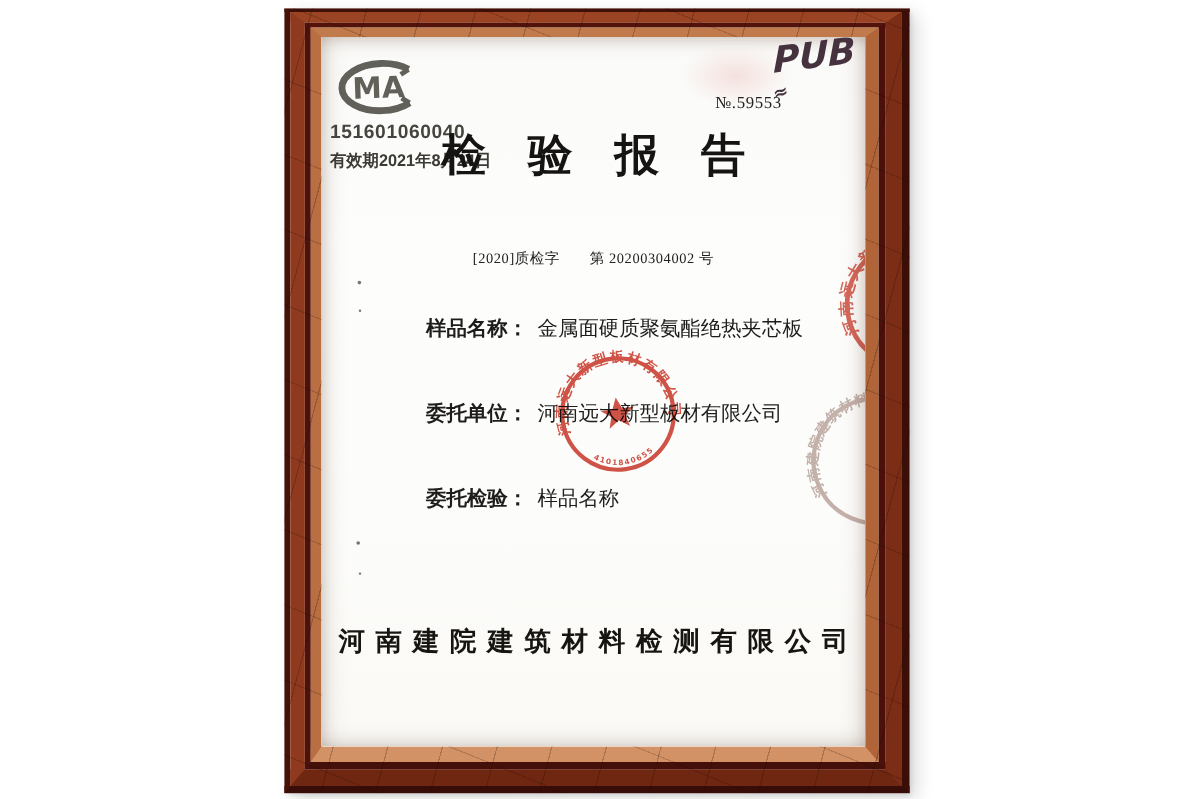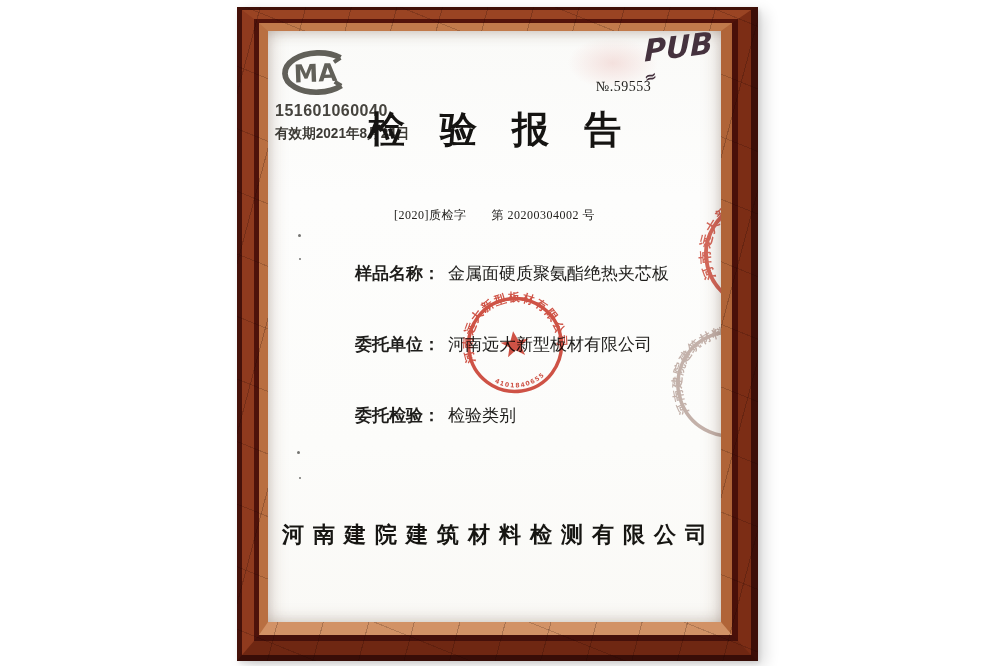--- a/index.html
+++ b/index.html
@@ -107,21 +107,21 @@
         <div class="speck sp3"></div>
         <div class="speck sp4"></div>
 
         <div class="field-row row-1">
           <span class="flabel">委托单位：</span><span class="fvalue">河南远大新型板材有限公司</span>
         </div>
         <div class="field-row row-0">
           <span class="flabel">样品名称：</span><span class="fvalue">金属面硬质聚氨酯绝热夹芯板</span>
         </div>
         <div class="field-row row-2">
-          <span class="flabel">委托检验：</span><span class="fvalue">检验类别</span>
+          <span class="flabel">委托检验：</span><span class="fvalue">样品名称</span>
         </div>
 
         <div class="issuer">河南建院建筑材料检测有限公司</div>
 
         <svg class="stamp stamp1" viewBox="-75 -75 150 150" aria-hidden="true">
           <defs>
             <path id="arcTop1" d="M -54,14 A 56 56 0 1 1 54,14" fill="none"></path>
             <path id="arcBot1" d="M -33,44 A 55 55 0 0 0 33,44" fill="none"></path>
           </defs>
           <circle r="60" fill="none" stroke="currentColor" stroke-width="4.5"></circle>

